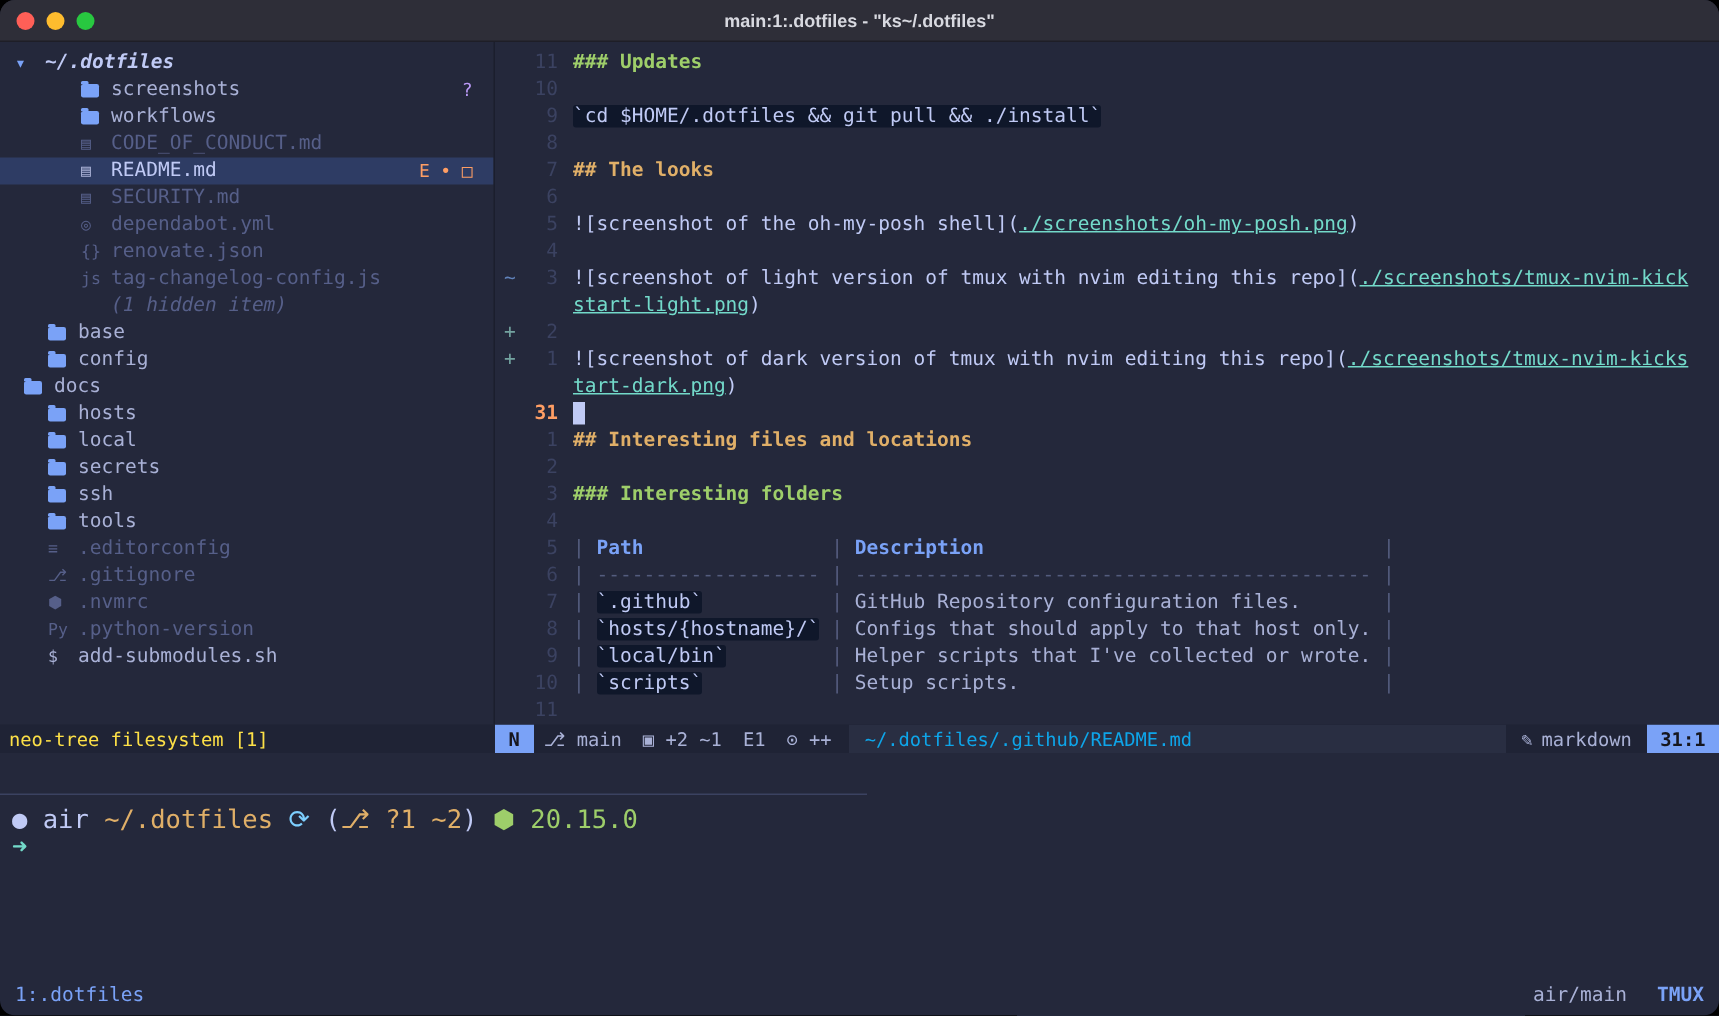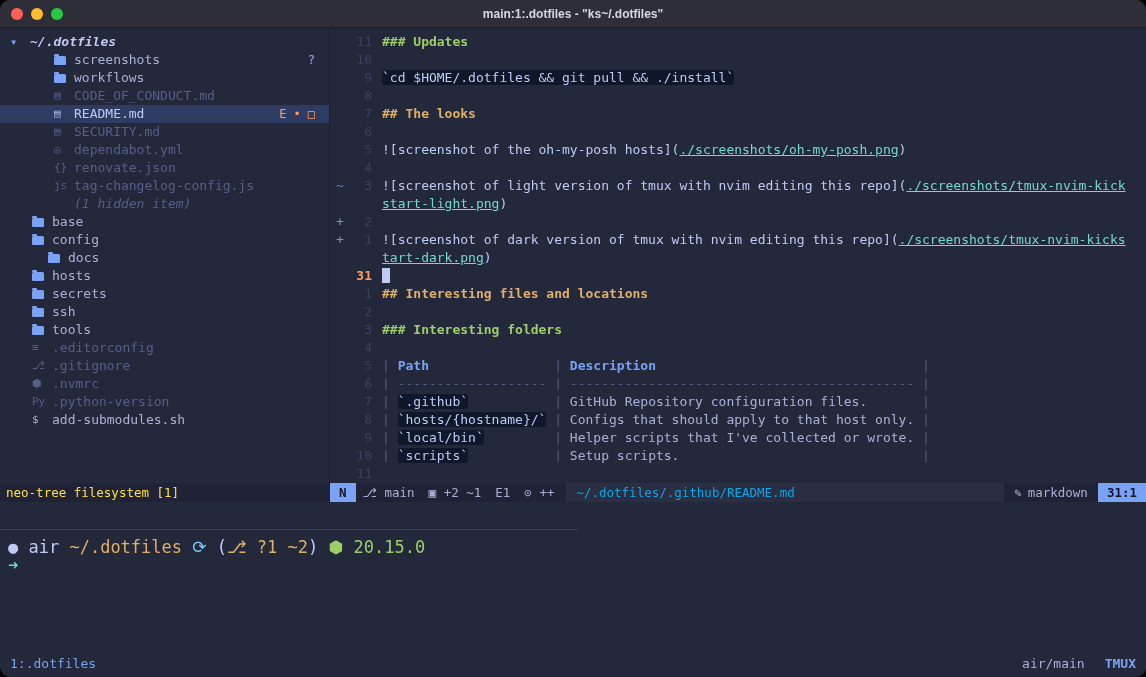--- a/index.html
+++ b/index.html
@@ -97,40 +97,41 @@
             <div class="trow t-dir" style="padding-left: 54px;"><span class="ticon foldershape"></span><span class="tlabel">workflows</span></div>
             <div class="trow t-muted" style="padding-left: 54px;"><span class="ticon">▤</span><span class="tlabel">CODE_OF_CONDUCT.md</span></div>
             <div class="trow t-file sel" style="padding-left: 54px;"><span class="ticon">▤</span><span class="tlabel">README.md</span><span class="tbadges"><span class="b-orange">E</span><span class="b-orange">•</span><span class="b-orange">□</span></span></div>
             <div class="trow t-muted" style="padding-left: 54px;"><span class="ticon">▤</span><span class="tlabel">SECURITY.md</span></div>
             <div class="trow t-muted" style="padding-left: 54px;"><span class="ticon">◎</span><span class="tlabel">dependabot.yml</span></div>
             <div class="trow t-muted" style="padding-left: 54px;"><span class="ticon">{}</span><span class="tlabel">renovate.json</span></div>
             <div class="trow t-muted" style="padding-left: 54px;"><span class="ticon">js</span><span class="tlabel">tag-changelog-config.js</span></div>
             <div class="trow t-hidden" style="padding-left: 54px;"><span class="ticon"></span><span class="tlabel">(1 hidden item)</span></div>
             <div class="trow t-dir" style="padding-left: 32px;"><span class="ticon foldershape"></span><span class="tlabel">base</span></div>
             <div class="trow t-dir" style="padding-left: 32px;"><span class="ticon foldershape"></span><span class="tlabel">config</span></div>
-            <div class="trow t-dir" style="padding-left: 48px;"><span class="ticon foldershape"></span><span class="tlabel">docs</span></div>
+            <div class="trow t-dir" style="padding-left: 16px;"><span class="ticon foldershape"></span><span class="tlabel">docs</span></div>
             <div class="trow t-dir" style="padding-left: 32px;"><span class="ticon foldershape"></span><span class="tlabel">hosts</span></div>
+            <div class="trow t-dir" style="padding-left: 32px;"><span class="ticon foldershape"></span><span class="tlabel">local</span></div>
             <div class="trow t-dir" style="padding-left: 32px;"><span class="ticon foldershape"></span><span class="tlabel">secrets</span></div>
             <div class="trow t-dir" style="padding-left: 32px;"><span class="ticon foldershape"></span><span class="tlabel">ssh</span></div>
             <div class="trow t-dir" style="padding-left: 32px;"><span class="ticon foldershape"></span><span class="tlabel">tools</span></div>
             <div class="trow t-muted" style="padding-left: 32px;"><span class="ticon">≡</span><span class="tlabel">.editorconfig</span></div>
             <div class="trow t-muted" style="padding-left: 32px;"><span class="ticon">⎇</span><span class="tlabel">.gitignore</span></div>
             <div class="trow t-muted" style="padding-left: 32px;"><span class="ticon">⬢</span><span class="tlabel">.nvmrc</span></div>
             <div class="trow t-muted" style="padding-left: 32px;"><span class="ticon">Py</span><span class="tlabel">.python-version</span></div>
             <div class="trow t-file" style="padding-left: 32px;"><span class="ticon">$</span><span class="tlabel">add-submodules.sh</span></div>
           </div>
       </div>
       <div class="editor">
           <div class="erow"><span class="esign schg"></span><span class="elnum">11</span><span class="etext"><span class="s-h3">### Updates</span></span></div>
           <div class="erow"><span class="esign schg"></span><span class="elnum">10</span><span class="etext"></span></div>
           <div class="erow"><span class="esign schg"></span><span class="elnum">9</span><span class="etext"><span class="s-code">`cd $HOME/.dotfiles &amp;&amp; git pull &amp;&amp; ./install`</span></span></div>
           <div class="erow"><span class="esign schg"></span><span class="elnum">8</span><span class="etext"></span></div>
           <div class="erow"><span class="esign schg"></span><span class="elnum">7</span><span class="etext"><span class="s-h2">## The looks</span></span></div>
           <div class="erow"><span class="esign schg"></span><span class="elnum">6</span><span class="etext"></span></div>
-          <div class="erow"><span class="esign schg"></span><span class="elnum">5</span><span class="etext"><span class="s-md">![screenshot of the oh-my-posh hosts](</span><span class="s-url">./screenshots/oh-my-posh.png</span><span class="s-md">)</span></span></div>
+          <div class="erow"><span class="esign schg"></span><span class="elnum">5</span><span class="etext"><span class="s-md">![screenshot of the oh-my-posh shell](</span><span class="s-url">./screenshots/oh-my-posh.png</span><span class="s-md">)</span></span></div>
           <div class="erow"><span class="esign schg"></span><span class="elnum">4</span><span class="etext"></span></div>
           <div class="erow"><span class="esign schg">~</span><span class="elnum">3</span><span class="etext"><span class="s-md">![screenshot of light version of tmux with nvim editing this repo](</span><span class="s-url">./screenshots/tmux-nvim-kick</span></span></div>
           <div class="erow"><span class="esign schg"></span><span class="elnum"></span><span class="etext"><span class="s-url">start-light.png</span><span class="s-md">)</span></span></div>
           <div class="erow"><span class="esign sadd">+</span><span class="elnum">2</span><span class="etext"></span></div>
           <div class="erow"><span class="esign sadd">+</span><span class="elnum">1</span><span class="etext"><span class="s-md">![screenshot of dark version of tmux with nvim editing this repo](</span><span class="s-url">./screenshots/tmux-nvim-kicks</span></span></div>
           <div class="erow"><span class="esign schg"></span><span class="elnum"></span><span class="etext"><span class="s-url">tart-dark.png</span><span class="s-md">)</span></span></div>
           <div class="erow"><span class="esign schg"></span><span class="elnum curnum">31</span><span class="etext"><span class="s-cursor"> </span></span></div>
           <div class="erow"><span class="esign schg"></span><span class="elnum">1</span><span class="etext"><span class="s-h2">## Interesting files and locations</span></span></div>
           <div class="erow"><span class="esign schg"></span><span class="elnum">2</span><span class="etext"></span></div>
           <div class="erow"><span class="esign schg"></span><span class="elnum">3</span><span class="etext"><span class="s-h3">### Interesting folders</span></span></div>

